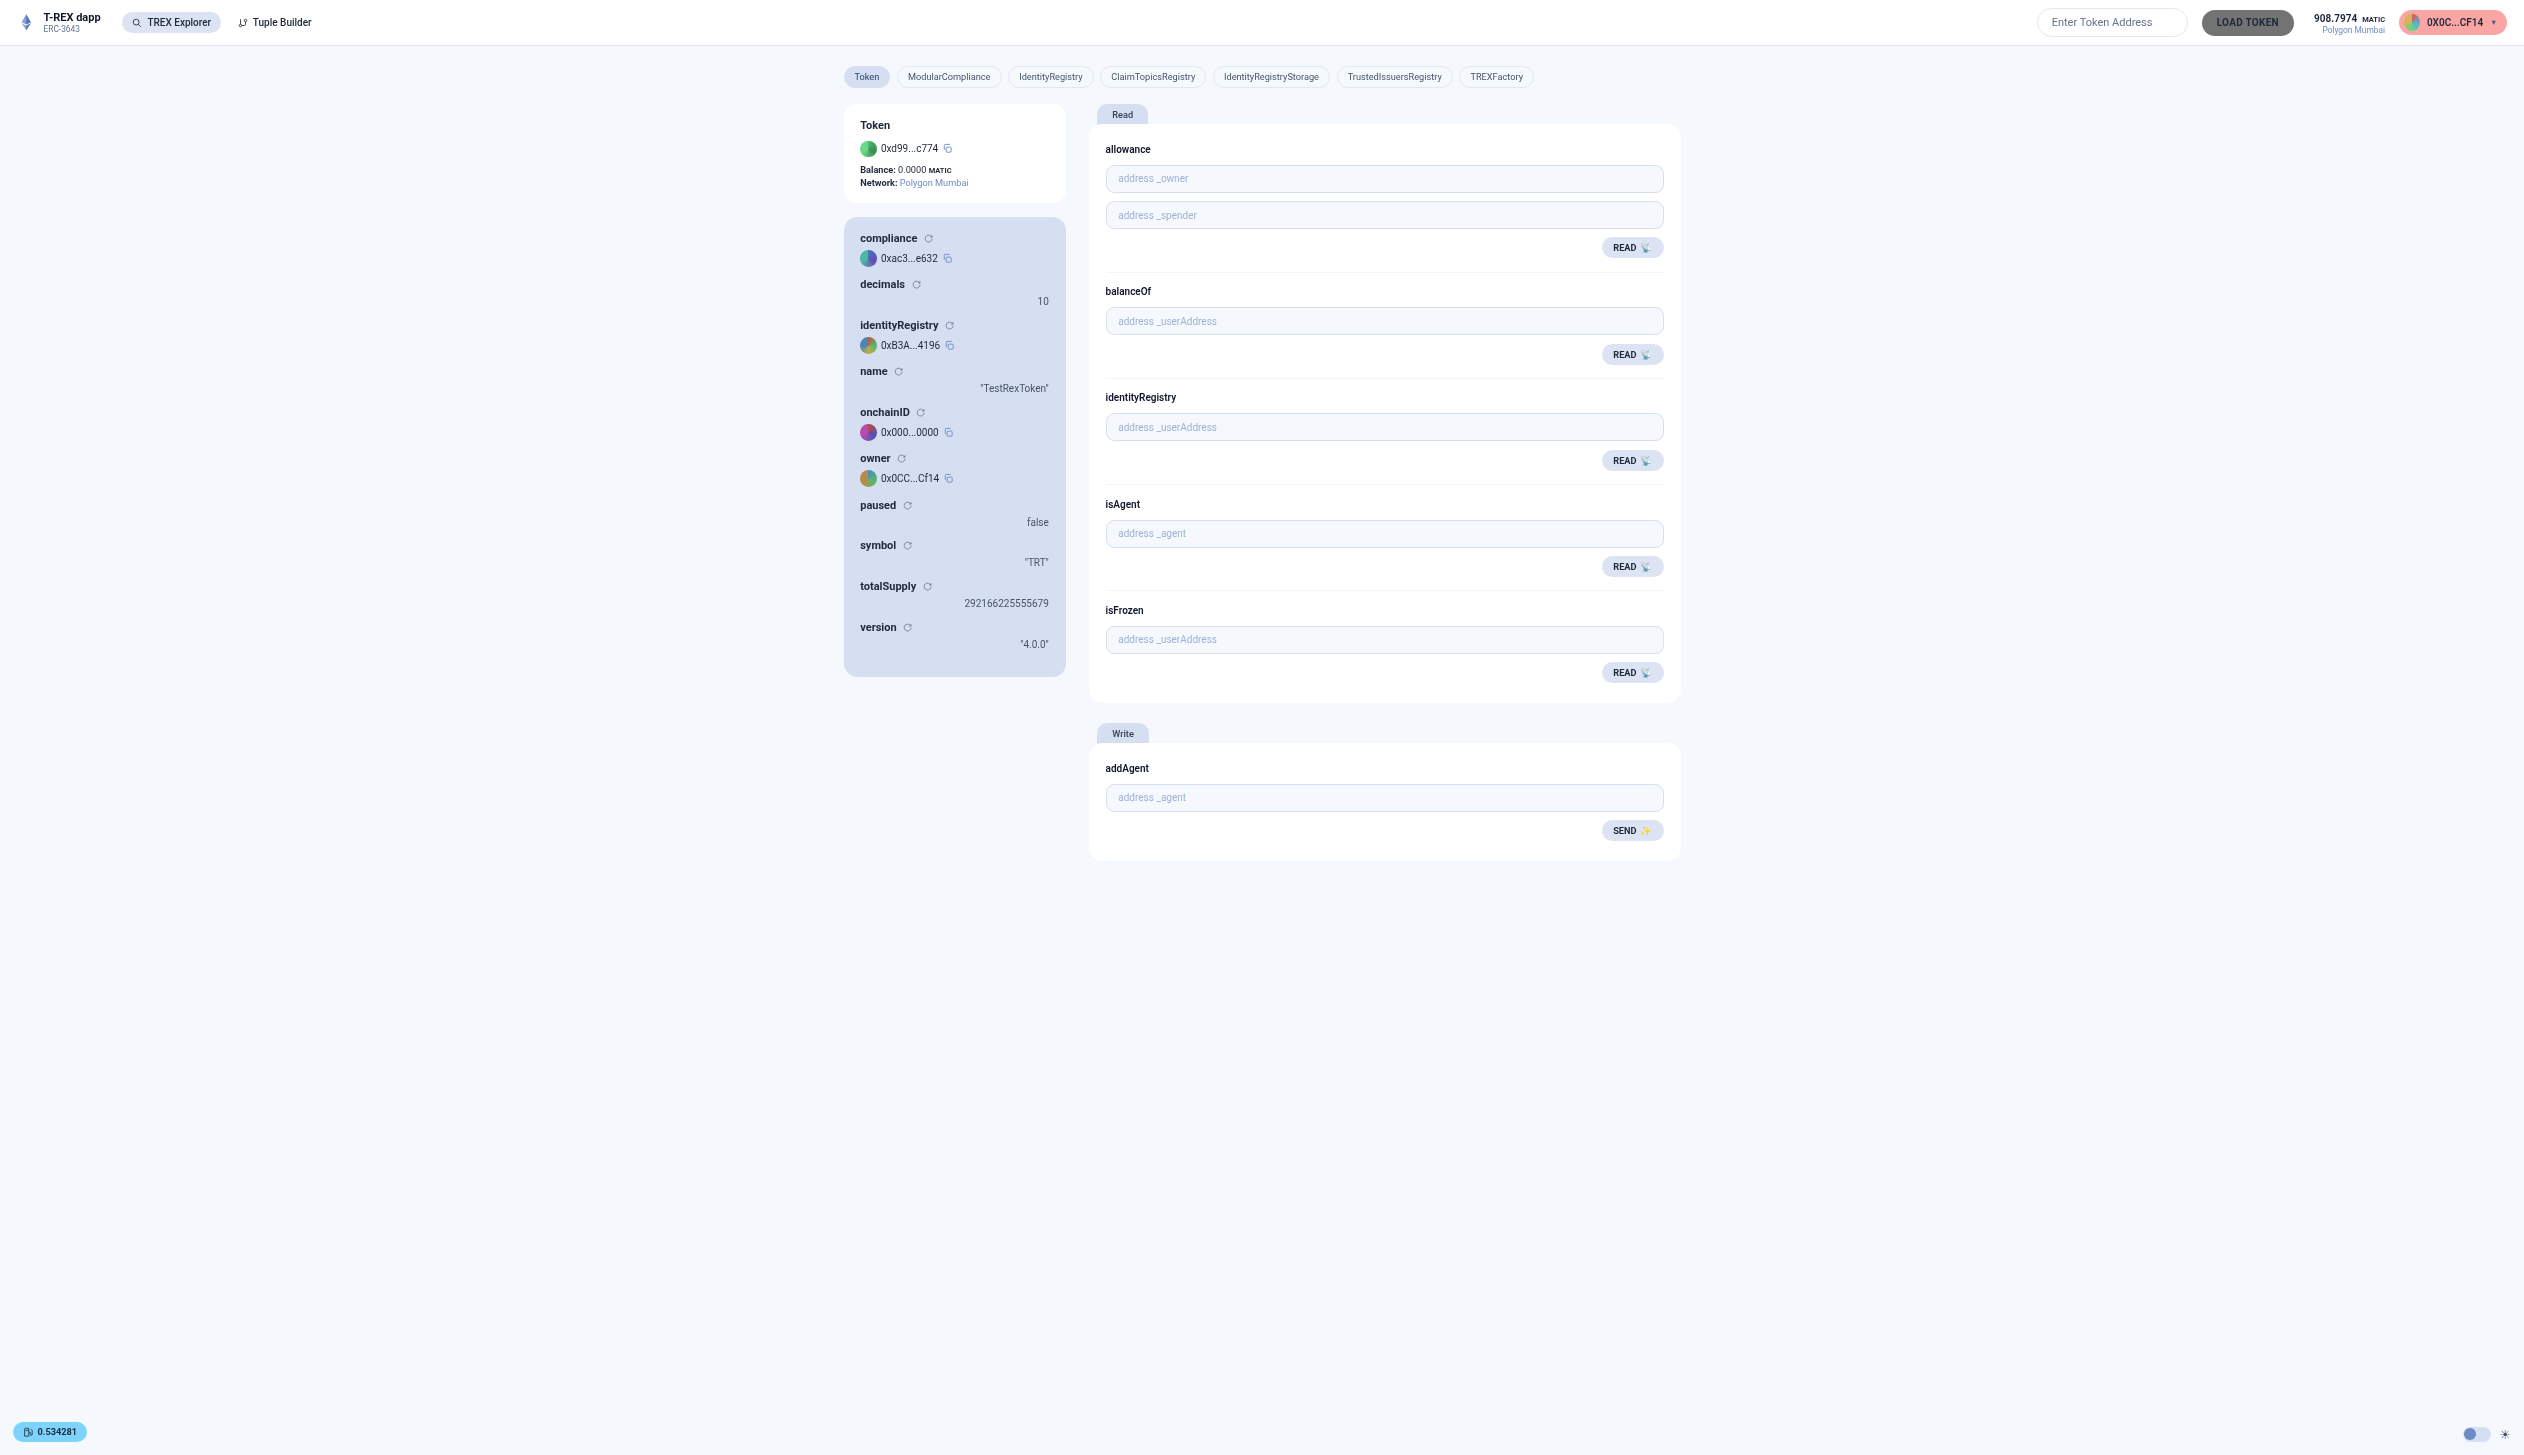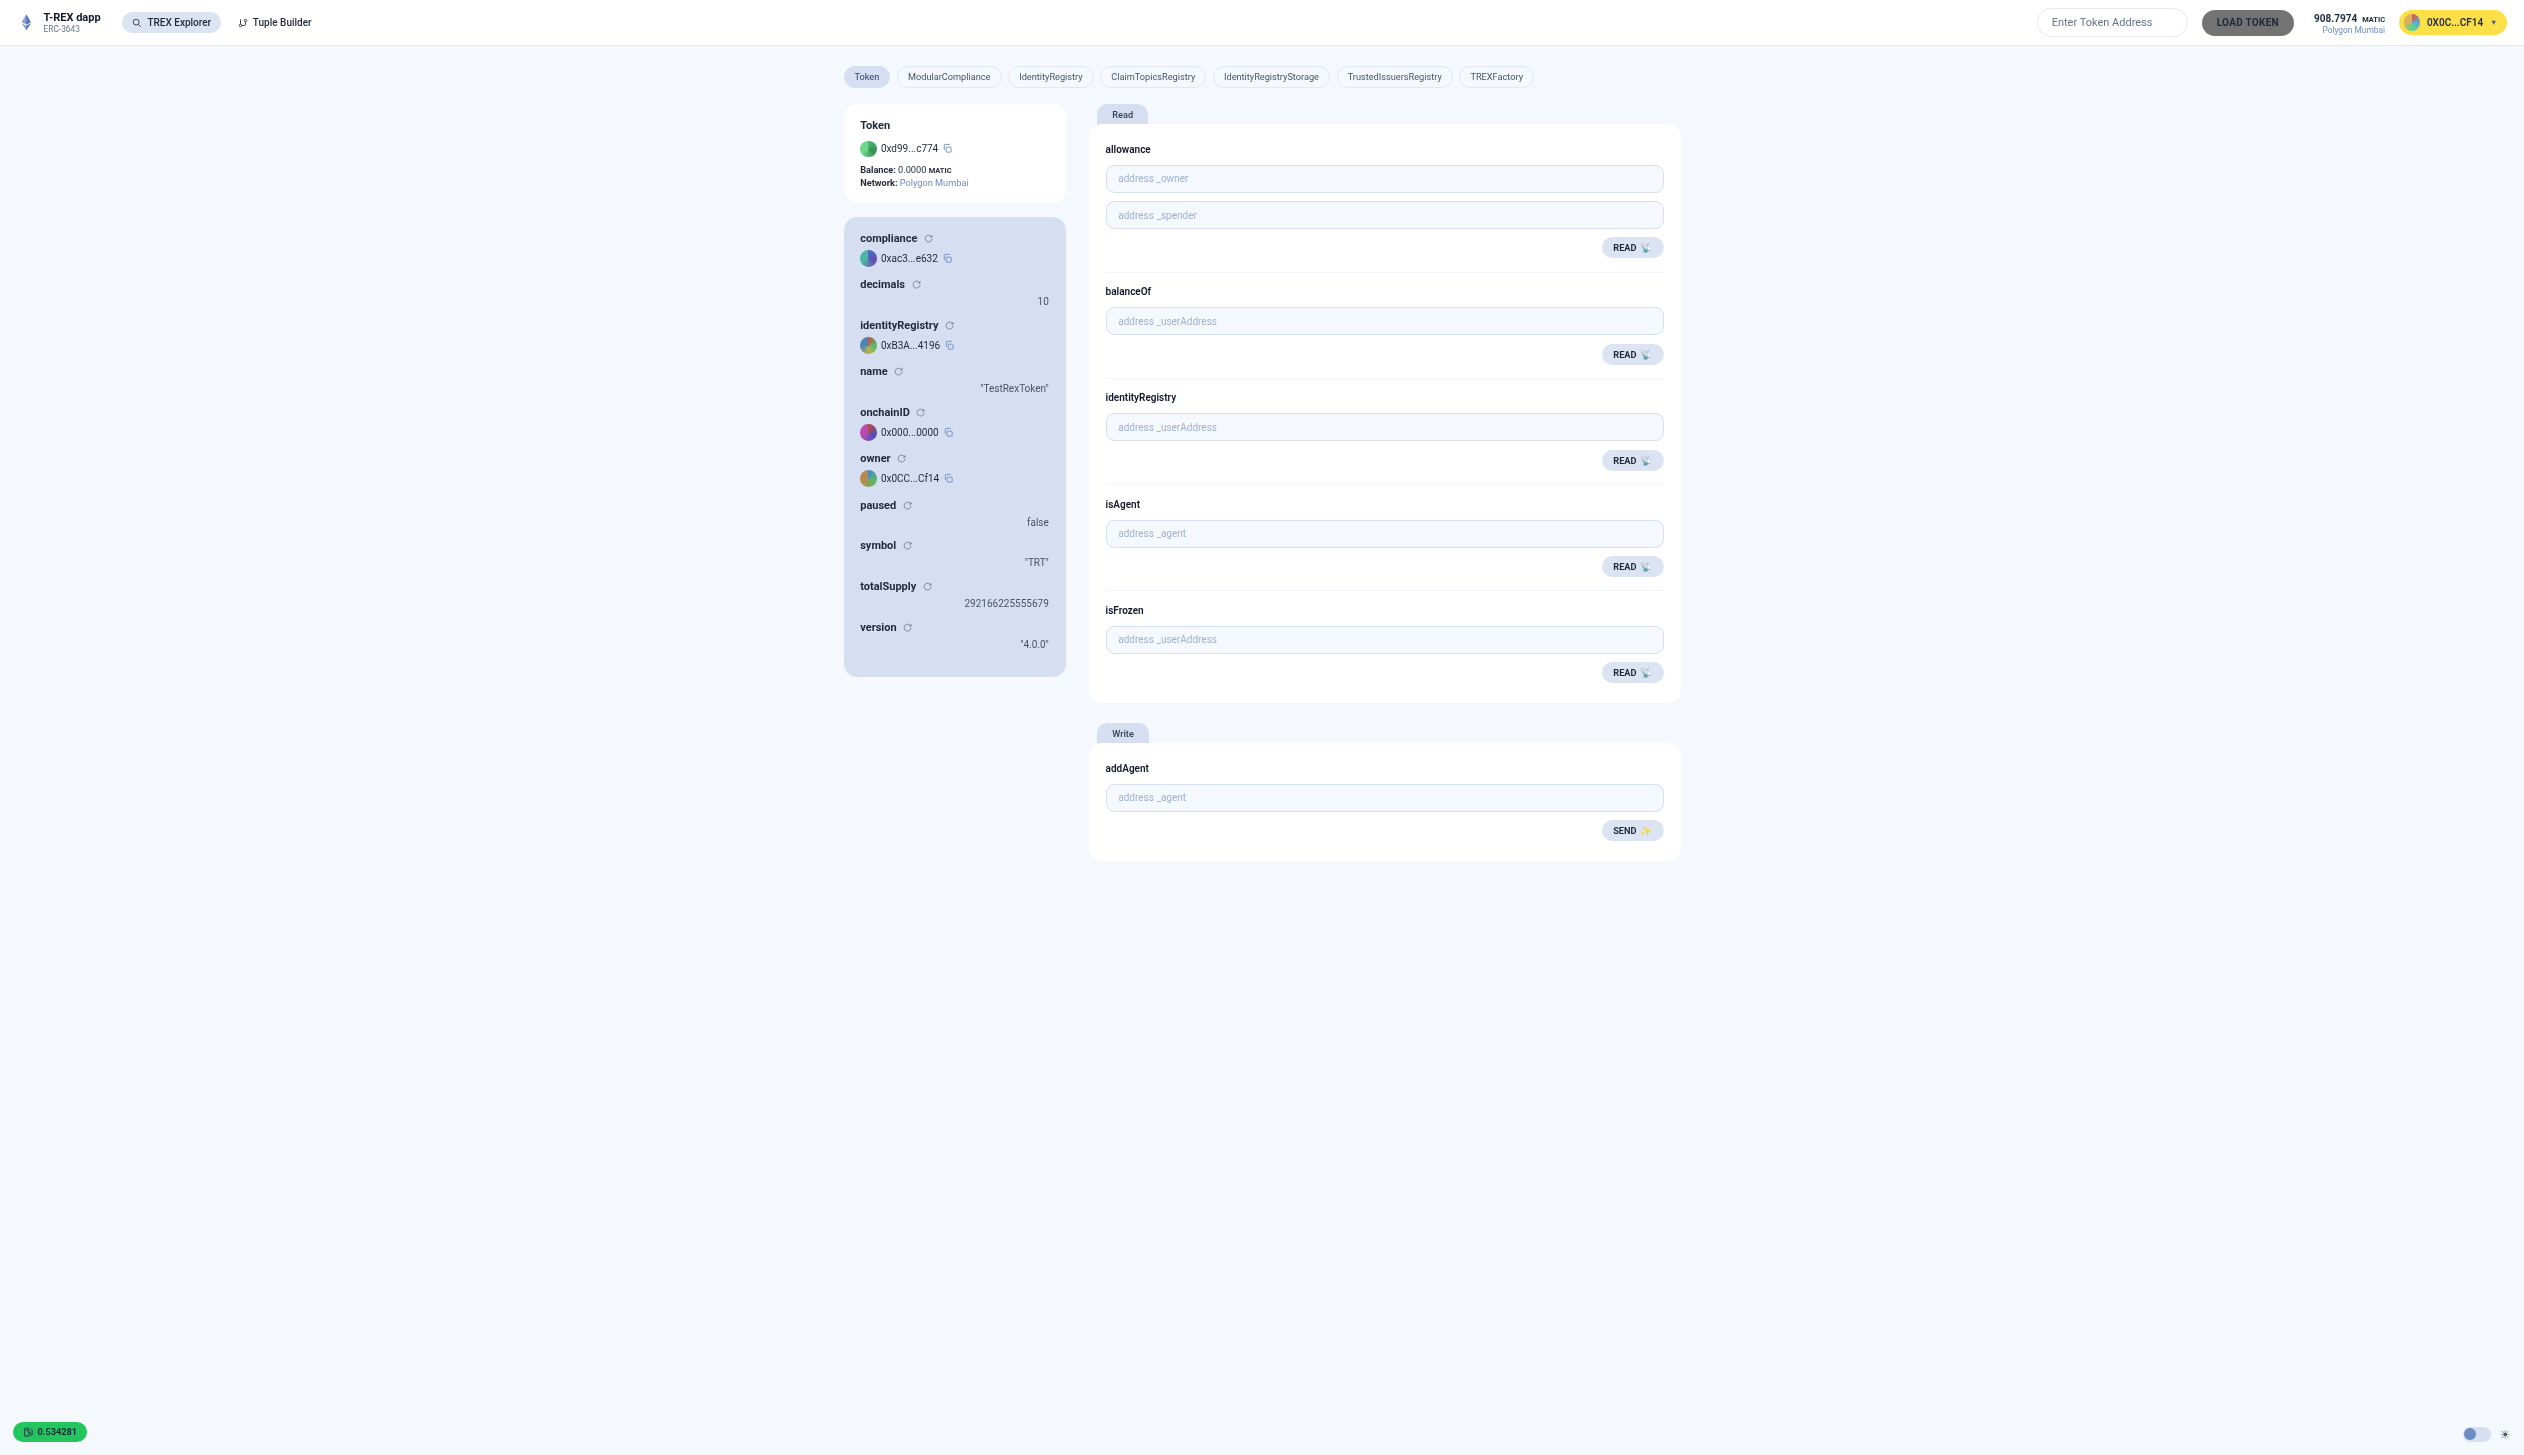--- a/index.html
+++ b/index.html
@@ -21,21 +21,21 @@
     
     .token-input { border: 0.8px solid #e5e7eb; border-radius: 16.7px; padding: 6.7px 13.4px; font-size: 11px; width: 151px; outline: none; }
     .token-input::placeholder { color: #64748b; }
     .load-btn { background: #737373; border: none; border-radius: 16.7px; padding: 7.5px 15px; font-size: 10px; font-weight: 700; letter-spacing: 0.3px; color: #1e293b; cursor: pointer; }
     
     .balance-block { text-align: right; margin-left: 6.7px; }
     .balance-amount { font-size: 10px; font-weight: 700; color: #1e293b; }
     .balance-unit { font-size: 7.5px; font-weight: 700; color: #1e293b; margin-left: 1.7px; }
     .balance-net { font-size: 8.4px; color: #6d8cc5; }
     
-    .wallet-pill { display: flex; align-items: center; gap: 6.7px; background: #fde047; border-radius: 16.7px; padding: 4.2px 10px 4.2px 5px; font-size: 10px; font-weight: 600; color: #1e293b; cursor: pointer; }
+    .wallet-pill { display: flex; align-items: center; gap: 6.7px; background: #fca5a5; border-radius: 16.7px; padding: 4.2px 10px 4.2px 5px; font-size: 10px; font-weight: 600; color: #1e293b; cursor: pointer; }
     .ident-circle { width: 16.7px; height: 16.7px; border-radius: 50%; background: conic-gradient(#d85a4a, #5aa9d8 90deg, #5ad88a 180deg, #d8b15a 270deg); flex-shrink: 0; }
     .chev { font-size: 7.5px; color: #4b5f8a; }
     
     
     .page { max-width: 837px; margin: 0 auto; padding: 20px 0 67px; }
     
     .tabs { display: flex; gap: 6.7px; margin-bottom: 16.7px; }
     .tab { border: 0.8px solid #e2e8f0; border-radius: 13.4px; padding: 4.2px 10px; font-size: 9.2px; color: #475569; background: transparent; cursor: pointer; }
     .tab.active { background: #D6DEF1; border-color: #D6DEF1; color: #2b4071; }
     
@@ -72,21 +72,21 @@
     .func-group:last-child { border-bottom: none; }
     .func-name { font-size: 10px; font-weight: 600; color: #0f172a; margin-bottom: 10px; }
     .func-input { width: 100%; border: 0.8px solid #D6DEF1; background: #F5F9FE; border-radius: 8.4px; padding: 7.5px 11.7px; font-size: 10px; outline: none; margin-bottom: 8.4px; }
     .func-input::placeholder { color: #9db1d4; }
     .func-footer { display: flex; justify-content: flex-end; }
     .action-btn { background: #DCE4F4; border: none; border-radius: 13.4px; padding: 5px 11.7px; font-size: 9.2px; font-weight: 700; color: #1e293b; cursor: pointer; display: flex; align-items: center; gap: 4.2px; }
     
     .write-section { margin-top: 20px; }
     
     
-    .gas-badge { position: fixed; bottom: 13.4px; left: 13.4px; background: #22c55e; border-radius: 13.4px; padding: 4.2px 10px; font-size: 9.2px; font-weight: 700; color: #1e293b; display: flex; align-items: center; gap: 4.2px; }
+    .gas-badge { position: fixed; bottom: 13.4px; left: 13.4px; background: #7dd3fc; border-radius: 13.4px; padding: 4.2px 10px; font-size: 9.2px; font-weight: 700; color: #1e293b; display: flex; align-items: center; gap: 4.2px; }
     .gas-badge svg { width: 10px; height: 10px; }
     
     .theme-toggle { position: fixed; bottom: 13.4px; right: 13.4px; display: flex; align-items: center; gap: 8.4px; }
     .switch { width: 28.4px; height: 15px; background: #D6DEF1; border-radius: 8.4px; position: relative; cursor: pointer; }
     .switch::after { content: ''; position: absolute; left: 1.7px; top: 1.7px; width: 11.7px; height: 11.7px; background: #6d8cc5; border-radius: 50%; }
     .theme-icon { color: #475569; font-size: 12.5px; }
   </style>
 </head>
 <body>
 

